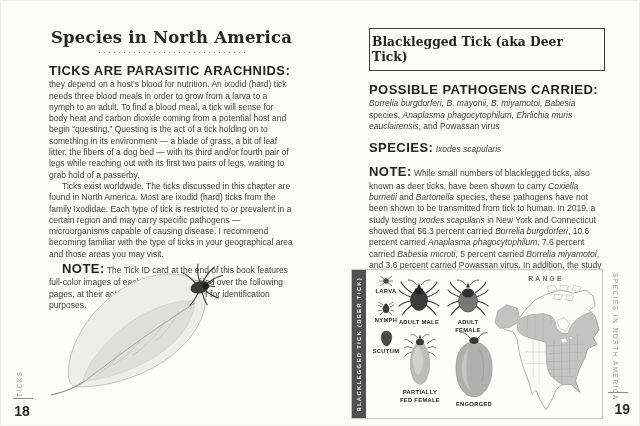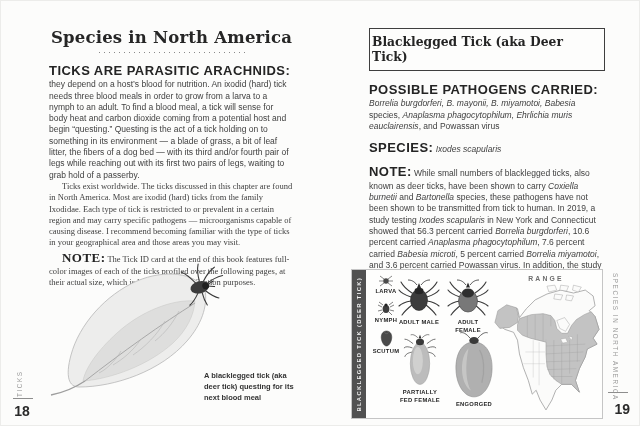--- a/index.html
+++ b/index.html
@@ -13,21 +13,21 @@
   .page-title{
     font-family:"DejaVu Serif",serif;font-weight:700;font-size:16.5px;
     color:#262626;text-align:center;margin:0;letter-spacing:.2px;
   }
   .dotted-rule{
     width:150px;height:3px;margin:4px auto 8px auto;
     background-image:radial-gradient(circle,#8a8a8a .8px,transparent 1px);
     background-size:5px 3px;background-repeat:repeat-x;background-position:0 50%;
   }
   .body-p{font-size:8.5px;line-height:1.33;margin:0;text-align:left;}
-  .p-indent{text-indent:13px;font-family:Liberation Serif, serif;}
+  .p-indent{text-indent:13px;}
   .seg-lead{font-weight:700;font-size:13px;letter-spacing:.45px;color:#242424;margin-top:16px;}
   .seg-i{font-style:italic;}
   .seg-sup{font-size:5.5px;vertical-align:super;}
   .leaf-wrap{position:absolute;left:44px;top:258px;width:200px;height:168px;}
   .caption{
     position:absolute;left:203px;top:361px;width:96px;
     font-size:7.5px;line-height:1.5;font-weight:600;color:#333333;
   }
   .vlabel{
     position:absolute;writing-mode:vertical-rl;
@@ -104,21 +104,20 @@
       <path d="M40,122 C28,130 16,134 6,136" fill="none" stroke="#9e9e9e" stroke-width="1.3"></path>
       <g transform="translate(148,30) rotate(-14)">
         <path d="M4,-5 C0,-12 -3,-16 -7,-19 M8,-6 C8,-14 9,-19 11,-23 M12,-5 C17,-11 21,-14 26,-16 M15,-2 C21,-5 27,-6 32,-6 M4,5 C0,10 -3,13 -7,15 M8,6 C8,12 9,16 10,19 M12,5 C16,10 19,13 23,15" fill="none" stroke="#3b3b3b" stroke-width="1.1" stroke-linecap="round"></path>
         <ellipse cx="7" cy="0" rx="9.5" ry="6" fill="#3b3b3b"></ellipse>
         <circle cx="13" cy="0" r="3.4" fill="#202020"></circle>
         <path d="M16,-1 L22,-3 M16,1 L22,3" stroke="#2a2a2a" stroke-width="0.9" fill="none"></path>
       </g>
     </svg>
   </div>
 
-  <p class="caption">A blacklegged tick (aka deer tick) questing for its next blood meal</p>
 
   <div class="vlabel vlabel-left">TICKS</div>
   <div class="margin-rule rule-left"></div>
   <div class="pagenum pn-left">18</div>
 
   <div class="right-col">
     <div class="title-box">Blacklegged Tick (aka Deer Tick)</div>
     <p class="body-p"><span class="seg-lead">POSSIBLE PATHOGENS CARRIED:</span><span> </span><span class="seg-i">Borrelia burgdorferi, B. mayonii, B. miyamotoi, Babesia</span><span> species, </span><span class="seg-i">Anaplasma phagocytophilum, Ehrlichia muris eauclairensis</span><span>, and Powassan virus</span></p>
     <p class="body-p"><span class="seg-lead">SPECIES:</span><span> </span><span class="seg-i">Ixodes scapularis</span></p>
     <p class="body-p"><span class="seg-lead">NOTE:</span><span> While small numbers of blacklegged ticks, also known as deer ticks, have been shown to carry </span><span class="seg-i">Coxiella burnetii</span><span> and </span><span class="seg-i">Bartonella</span><span> species, these pathogens have not been shown to be transmitted from tick to human. In 2019, a study testing </span><span class="seg-i">Ixodes scapularis</span><span> in New York and Connecticut showed that 56.3 percent carried </span><span class="seg-i">Borrelia burgdorferi</span><span>, 10.6 percent carried </span><span class="seg-i">Anaplasma phagocytophilum</span><span>, 7.6 percent carried </span><span class="seg-i">Babesia microti</span><span>, 5 percent carried </span><span class="seg-i">Borrelia miyamotoi</span><span>, and 3.6 percent carried Powassan virus. In addition, the study reported that 16 percent were found to carry two pathogens and 3 percent were found to carry three pathogens. In fact, experts estimate that 2 to 10 percent of all ticks that transmit Lyme disease, via the </span><span class="seg-i">B. burgdorferi</span><span> bacterium, also carry </span><span class="seg-i">B. miyamotoi</span><span>, a bacterium that causes tick-borne relapsing fever.</span><span class="seg-sup">1</span></p>

